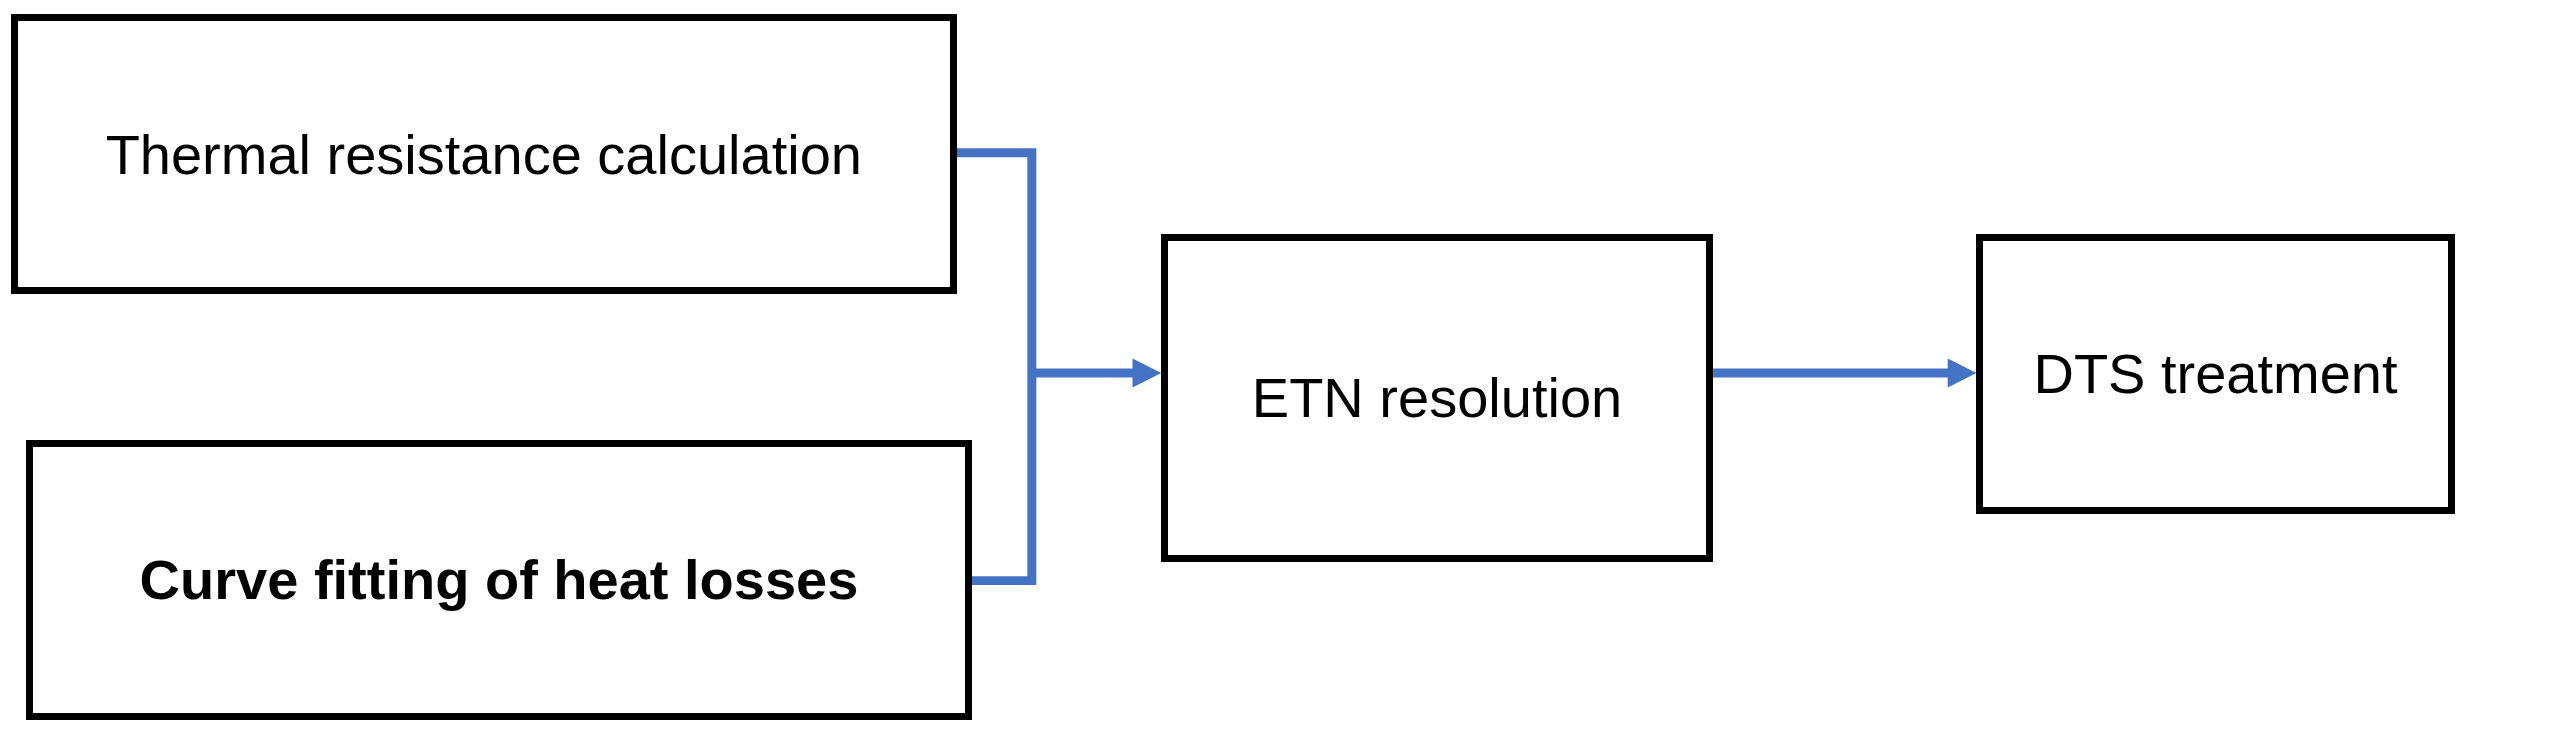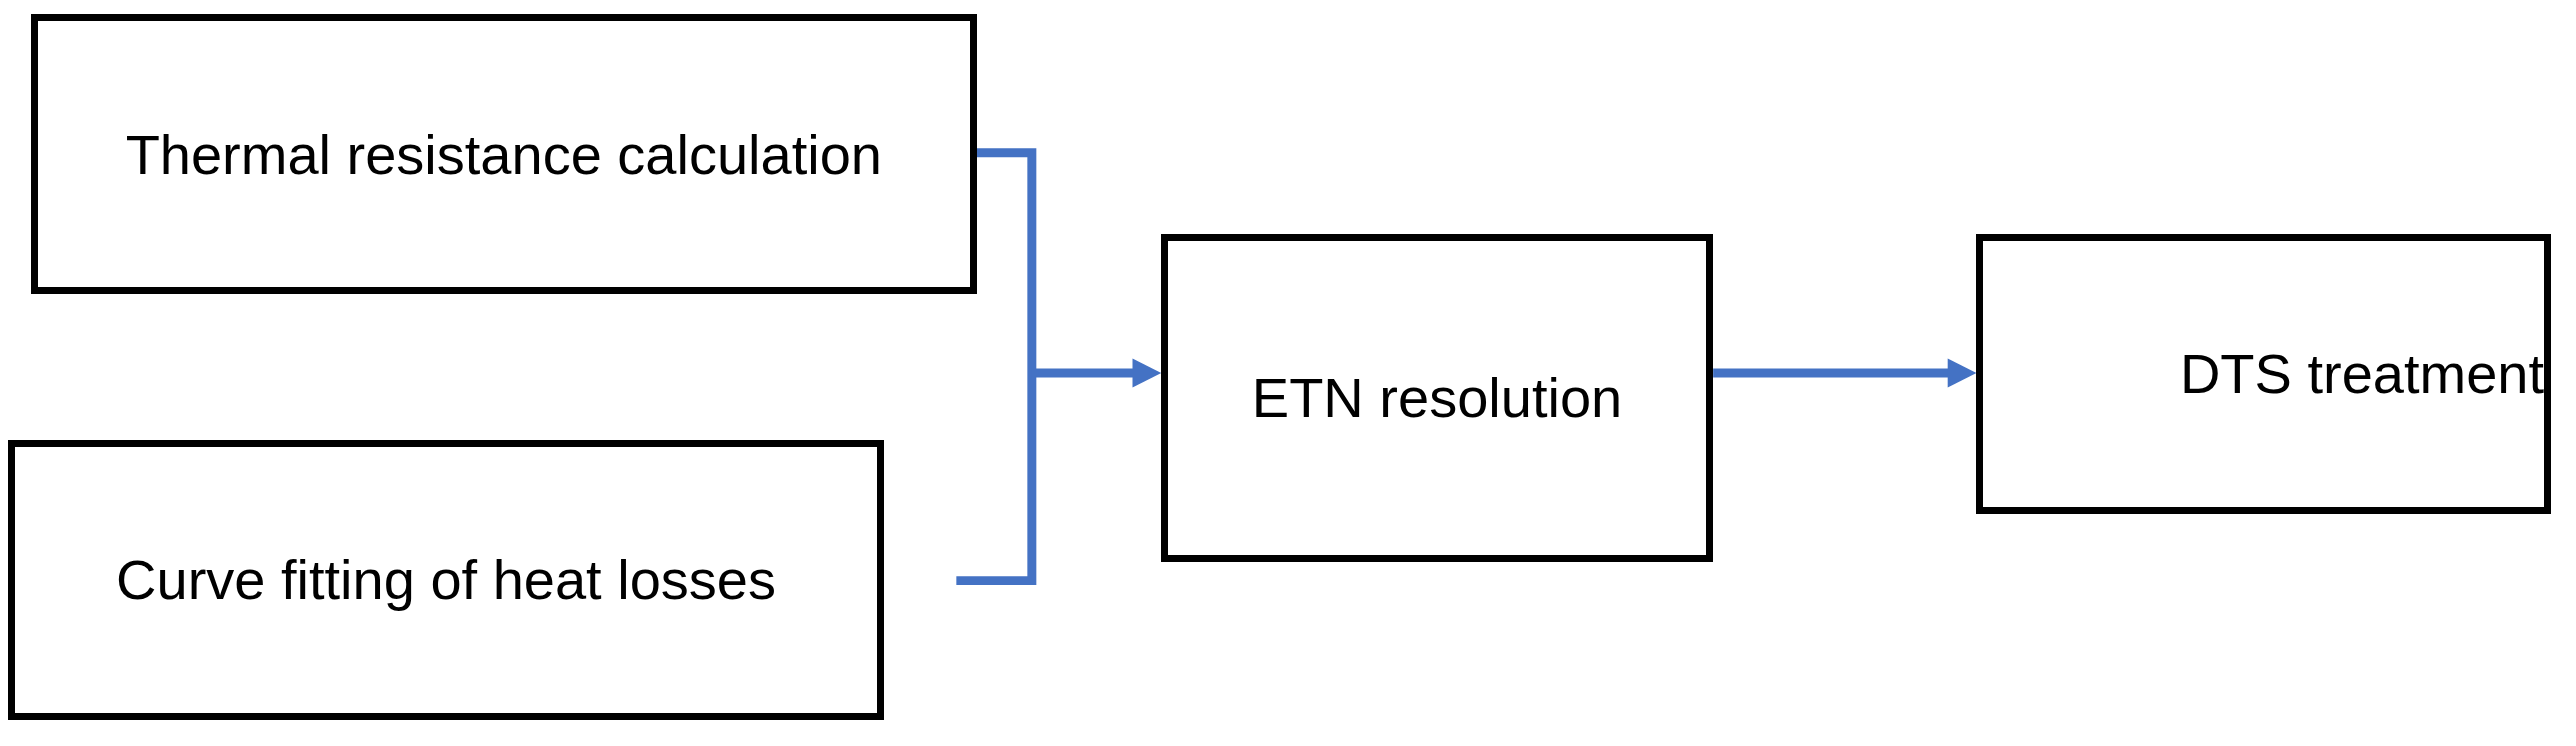--- a/index.html
+++ b/index.html
@@ -46,24 +46,24 @@
     align-items: center;
     justify-content: center;
     text-align: center;
   }
   .flow-box .label {
     color: var(--text);
     font-size: 56px;
     line-height: 1.1;
     white-space: nowrap;
   }
-  .box-thermal { left: 10.8px;   top: 14.4px;  width: 946px; height: 280px; margin-left: 20px; }
-  .box-curve   { left: 8px;   top: 440px; width: 876px; height: 280px; }
+  .box-thermal { left: 10.8px;   top: 14.4px;  width: 946px; height: 280px; }
+  .box-curve   { left: 26px;   top: 440px; width: 946px; height: 280px; font-weight: bold; }
   .box-etn     { left: 1161px; top: 234px; width: 552px;  height: 328px; }
-  .box-dts     { left: 1976px; top: 234px; width: 575px;  height: 280px; justify-content: flex-end; }
+  .box-dts     { left: 1976px; top: 234px; width: 479px;  height: 280px; }
 </style>
 </head>
 <body>
 
 <div class="canvas">
 
   <svg class="connectors" viewBox="0 0 2866 830" xmlns="http://www.w3.org/2000/svg">
 
     <path class="edge-line" d="M 1064 170 L 1148 170 L 1148 646 L 1064 646"></path>
 

